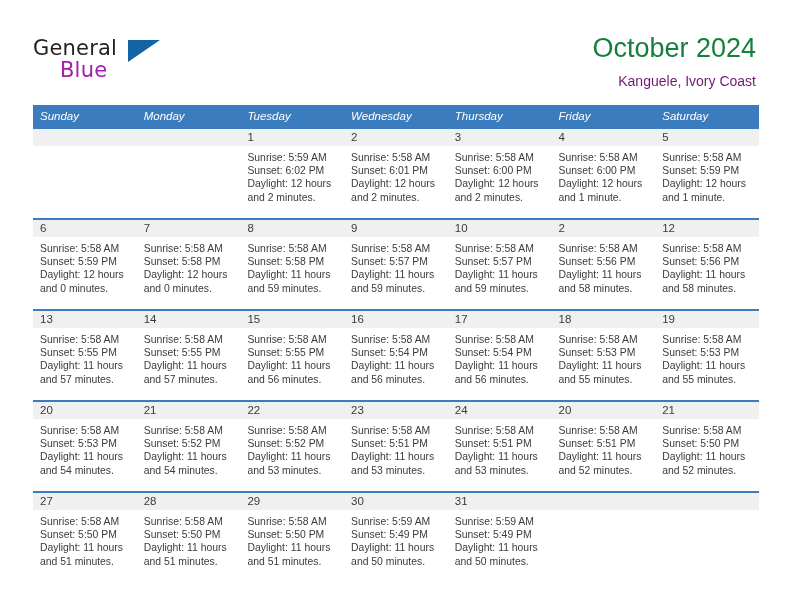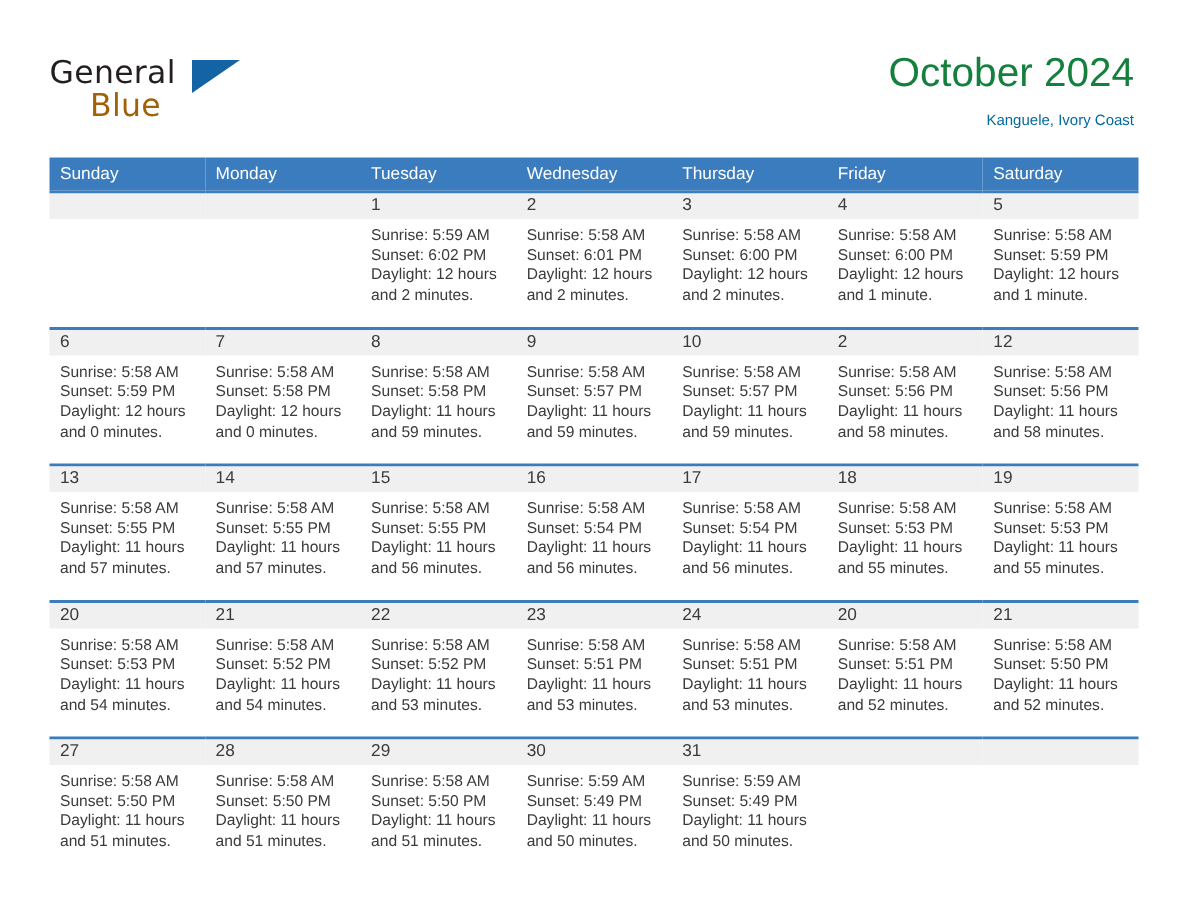--- a/index.html
+++ b/index.html
@@ -45,21 +45,21 @@
     letter-spacing: 0.2px;
     color: #231f20;
     font-family: "DejaVu Sans", sans-serif;
   }
   .logo-blue {
     position: absolute;
     left: 27px;
     top: 22px;
     font-size: 21px;
     letter-spacing: 0.2px;
-    color: #a16207;
+    color: #a21caf;
     font-family: "DejaVu Sans", sans-serif;
   }
   .logo-triangle {
     position: absolute;
     left: 95px;
     top: 4px;
     width: 0;
     height: 0;
     border-left: 32px solid #1363a5;
     border-bottom: 22px solid transparent;
@@ -71,22 +71,22 @@
     top: 32px;
     text-align: right;
   }
   .title-main {
     font-size: 27px;
     color: #15803d;
     line-height: 32px;
     white-space: nowrap;
   }
   .title-sub {
-    font-size: 10px;
-    color: #0369a1;
+    font-size: 14px;
+    color: #701a75;
     line-height: 18px;
     margin-top: 8px;
     white-space: nowrap;
   }
 
   
   .calendar {
     position: absolute;
     left: 33px;
     top: 105px;
@@ -96,20 +96,21 @@
   }
   .calendar th {
     background: #3a7cbe;
     color: #ffffff;
     font-size: 11.5px;
     font-weight: normal;
     text-align: left;
     padding: 5px 0 5px 7px;
     height: 11px;
     border: none;
+    font-style: italic;
   }
   .calendar td {
     vertical-align: top;
     padding: 0;
     border: none;
     width: 103.7px;
     height: 91px;
   }
   .cell {
     position: relative;

